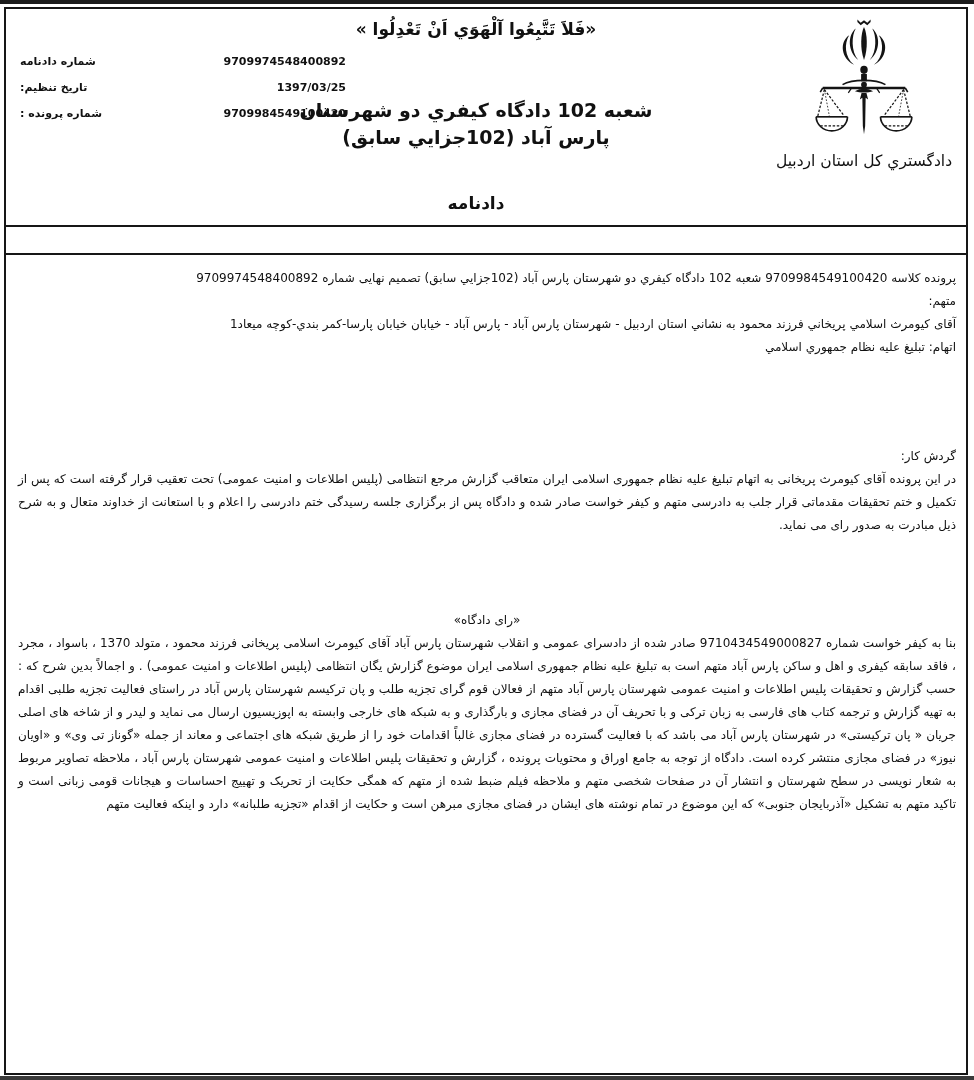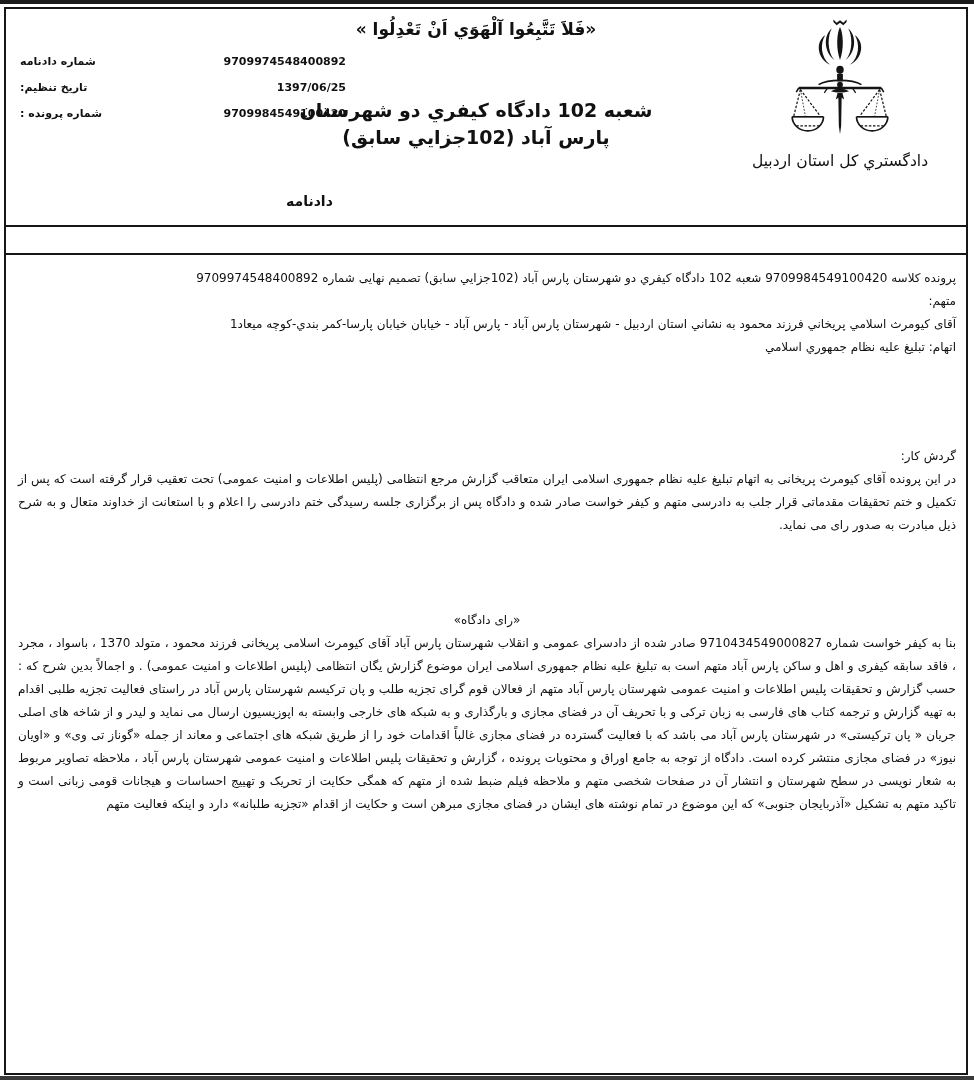--- a/index.html
+++ b/index.html
@@ -12,23 +12,23 @@
   
   .header-row{height:216px;border-bottom:2px solid #161616;position:relative;flex:none;}
   .quote{position:absolute;top:10px;right:300px;width:380px;text-align:center;
          font-weight:bold;font-size:17px;direction:rtl;}
   .fields{position:absolute;top:46px;left:14px;width:326px;direction:rtl;}
   .field-row{display:flex;flex-direction:row-reverse;justify-content:space-between;
              align-items:flex-start;margin-bottom:13px;font-size:11px;font-weight:bold;}
   .field-row .value{direction:ltr;letter-spacing:0px;}
   .court-name{position:absolute;top:88px;right:295px;width:390px;text-align:center;
               font-weight:bold;font-size:19px;line-height:27px;direction:rtl;}
-  .doc-title{position:absolute;top:184px;right:300px;width:380px;text-align:left;
-             font-weight:bold;font-size:14px;direction:rtl;}
-  .emblem-block{position:absolute;top:4px;right:36px;width:180px;text-align:center;direction:rtl;}
+  .doc-title{position:absolute;top:184px;right:300px;width:380px;text-align:center;
+             font-weight:bold;font-size:17px;direction:rtl;}
+  .emblem-block{position:absolute;top:4px;right:12px;width:180px;text-align:center;direction:rtl;}
   .emblem-block svg{display:block;margin:4px auto 2px auto;}
   .justice-name{font-size:15.5px;line-height:21px;}
   
   .spacer-row{height:26px;border-bottom:2px solid #161616;flex:none;background:#fff;}
   
   .body-row{flex:1;overflow:hidden;padding:12px 10px 0 12px;direction:rtl;
             font-size:12px;line-height:23px;text-align:justify;}
   .body-row p{margin:0;}
   .charge-line,.defendant-label{text-align:right;}
   .procedure-heading{margin-top:86px;text-align:right;}
@@ -48,21 +48,21 @@
 
       <div class="quote">«فَلاَ تَتَّبِعُوا آلْهَوَي اَنْ تَعْدِلُوا »</div>
 
       <div class="fields">
         <div class="field-row">
           <span class="label">شماره دادنامه</span>
           <span class="value">9709974548400892</span>
         </div>
         <div class="field-row">
           <span class="label">تاریخ تنظیم:</span>
-          <span class="value">1397/06/25</span>
+          <span class="value">1397/03/25</span>
         </div>
         <div class="field-row">
           <span class="label">شماره پرونده :</span>
           <span class="value">9709984549100420</span>
         </div>
       </div>
 
       <div class="court-name">شعبه 102 دادگاه کیفري دو شهرستان پارس آباد (102جزایي سابق)</div>
 
       <div class="doc-title">دادنامه</div>

